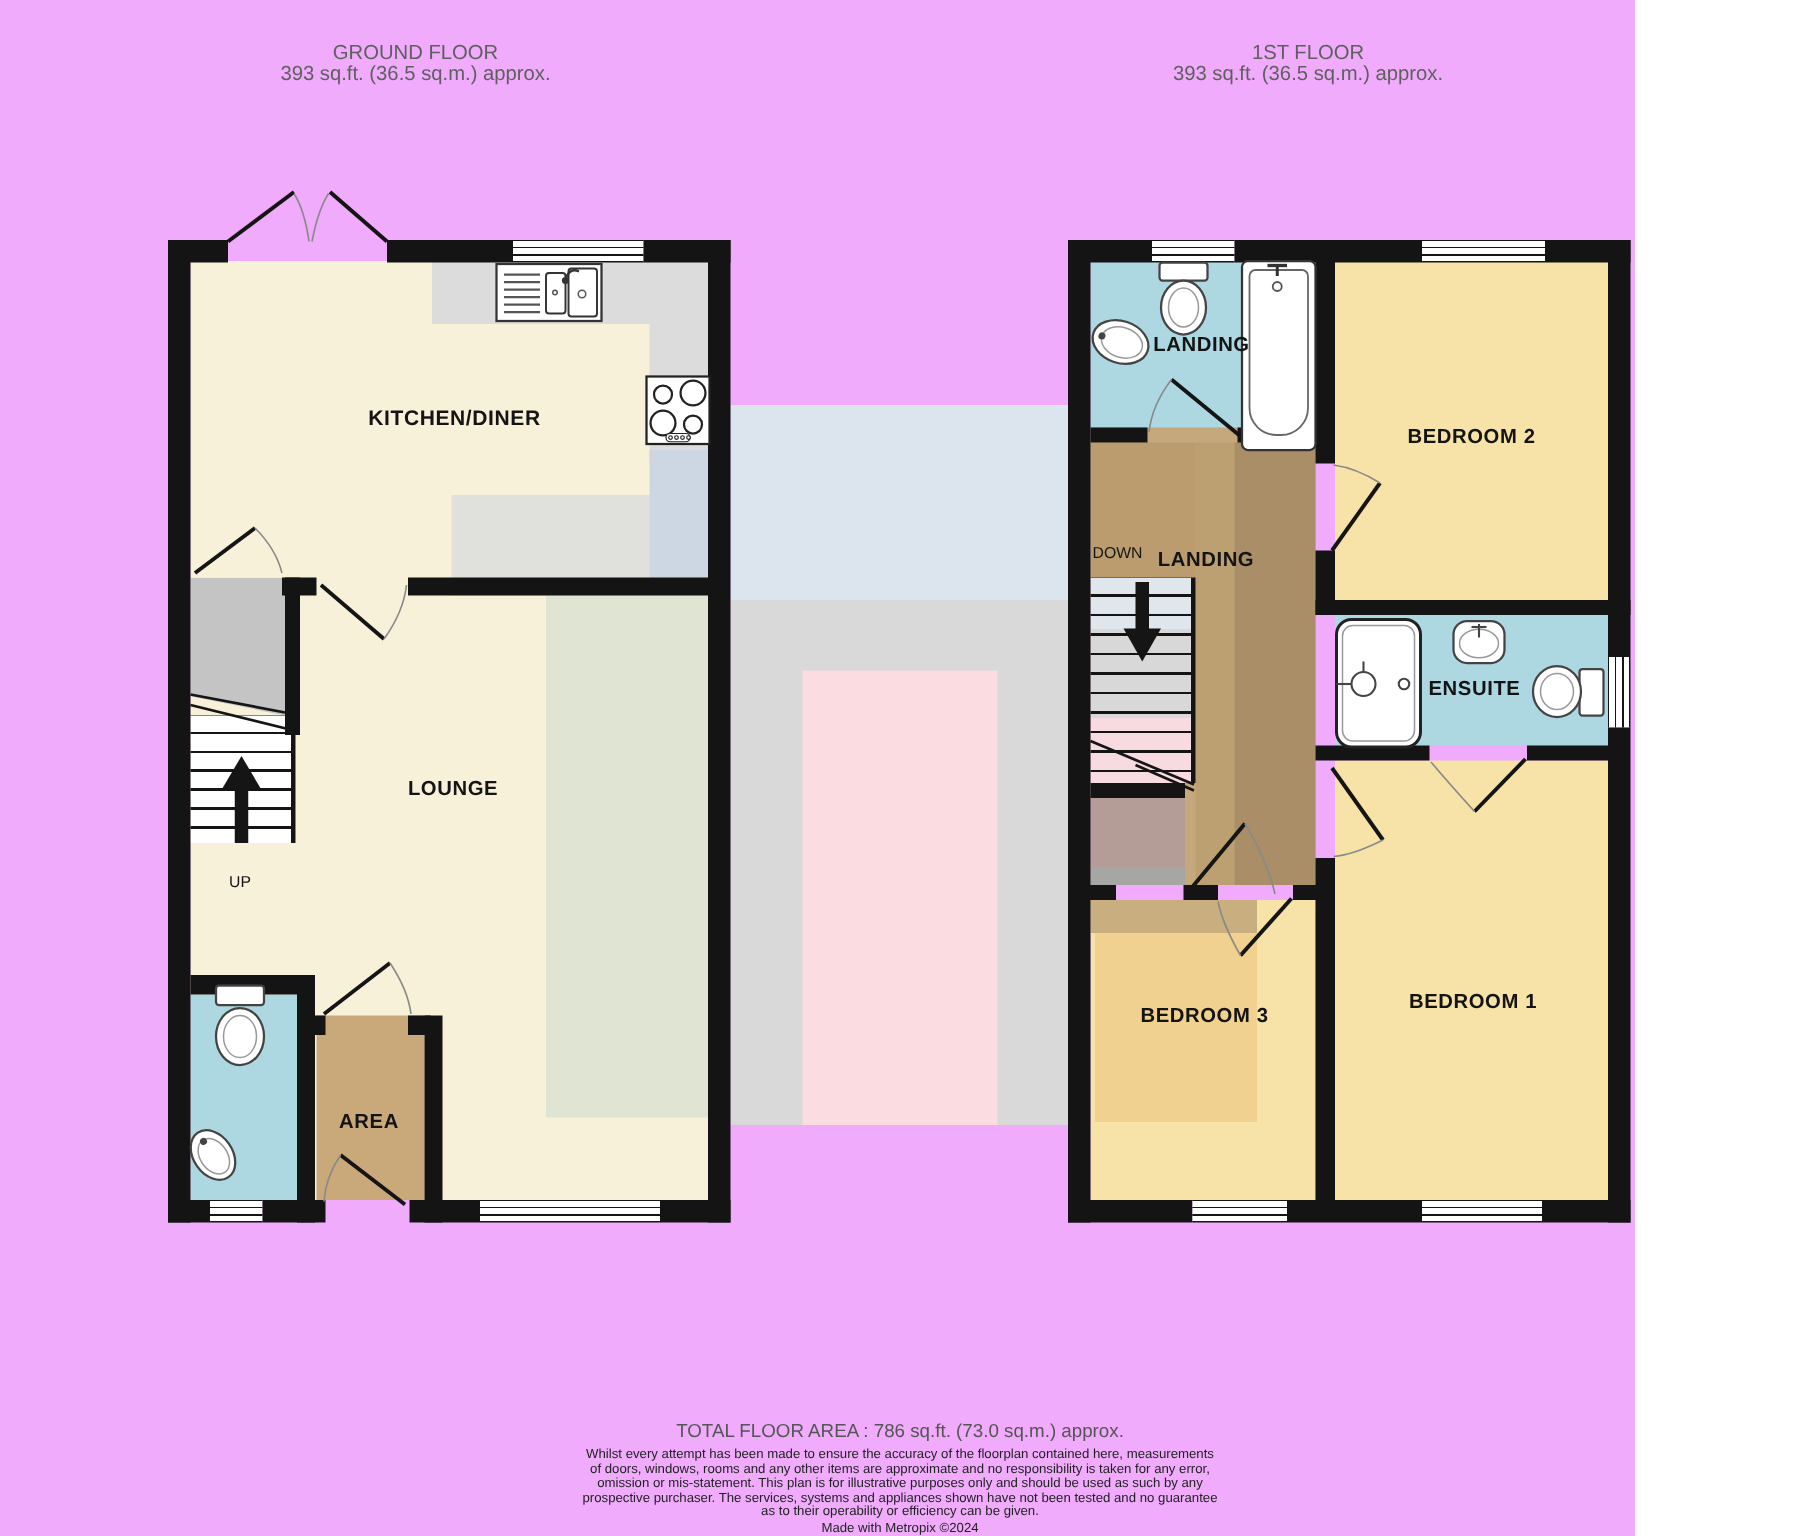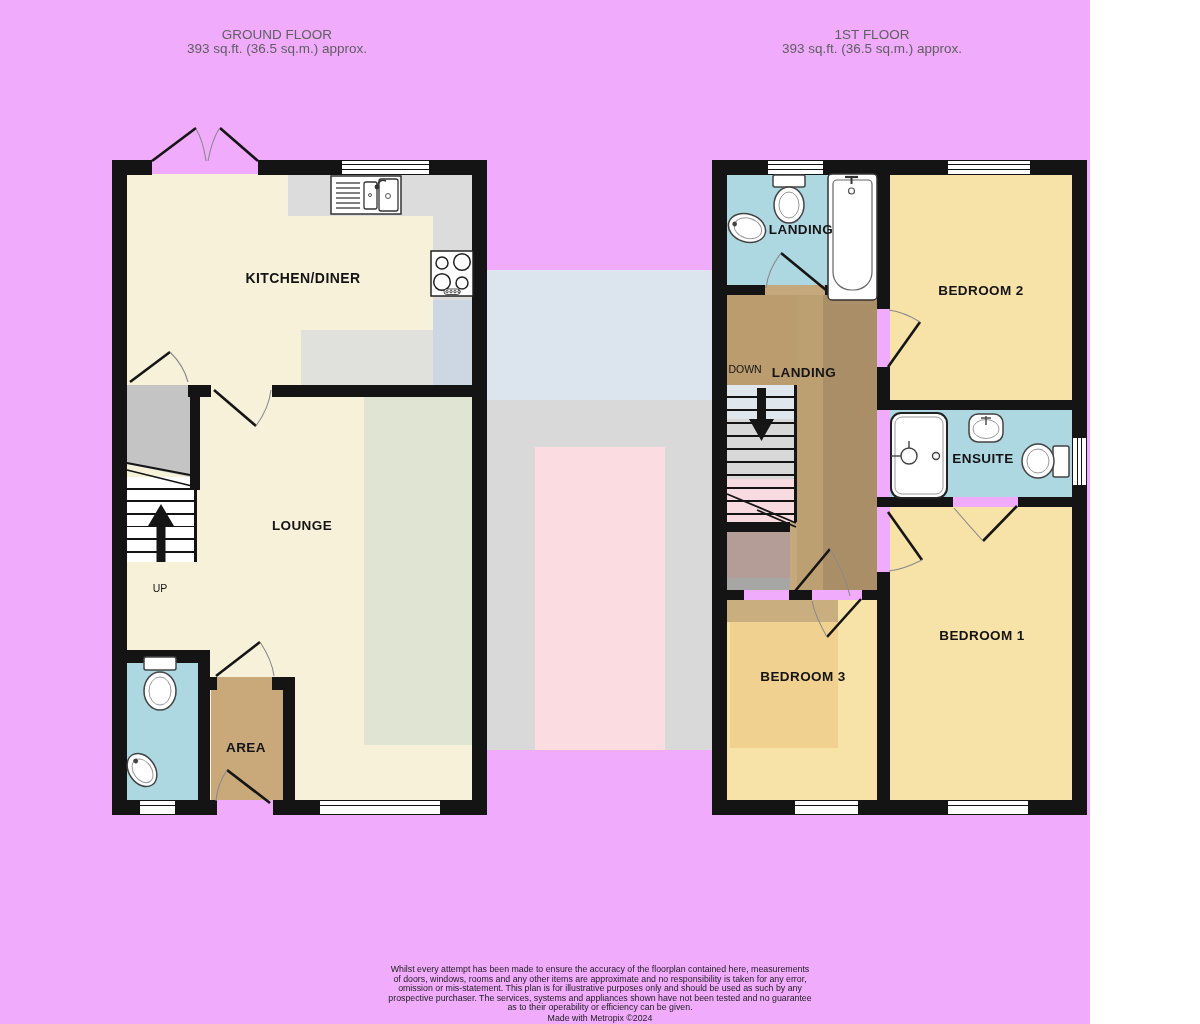--- a/index.html
+++ b/index.html
@@ -258,22 +258,23 @@
 
   <div class="room-label" style="left:195px;top:270px;width:216px;font-size:14px;">KITCHEN/DINER</div>
   <div class="room-label" style="left:242px;top:518px;width:120px;">LOUNGE</div>
   <div class="room-label" style="left:206px;top:740px;width:80px;">AREA</div>
   <div class="small-label" style="left:140px;top:582px;width:40px;">UP</div>
   <div class="room-label" style="left:741px;top:222px;width:120px;">LANDING</div>
   <div class="room-label" style="left:921px;top:283px;width:120px;">BEDROOM 2</div>
   <div class="small-label" style="left:725px;top:363px;width:40px;">DOWN</div>
   <div class="room-label" style="left:744px;top:365px;width:120px;">LANDING</div>
   <div class="room-label" style="left:923px;top:451px;width:120px;">ENSUITE</div>
-  <div class="room-label" style="left:922px;top:628px;width:120px;text-align:center;">BEDROOM 1</div>
+  <div class="room-label" style="left:922px;top:660px;width:120px;text-align:center;">BEDROOM 1</div>
   <div class="room-label" style="left:743px;top:669px;width:120px;">BEDROOM 3</div>
 
+  <div class="ftr-total">TOTAL FLOOR AREA : 786 sq.ft. (73.0 sq.m.) approx.</div>
   <div class="ftr-disc">Whilst every attempt has been made to ensure the accuracy of the floorplan contained here, measurements
 of doors, windows, rooms and any other items are approximate and no responsibility is taken for any error,
 omission or mis-statement. This plan is for illustrative purposes only and should be used as such by any
 prospective purchaser. The services, systems and appliances shown have not been tested and no guarantee
 as to their operability or efficiency can be given.</div>
   <div class="ftr-credit">Made with Metropix ©2024</div>
 </div>
 
 </body></html>

